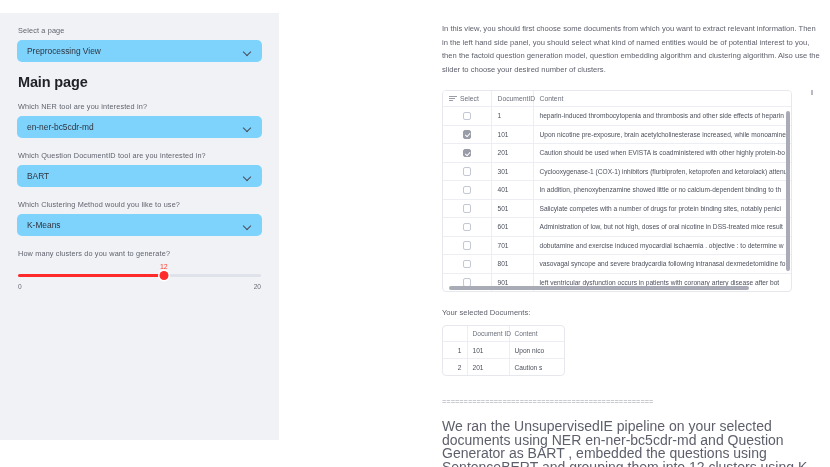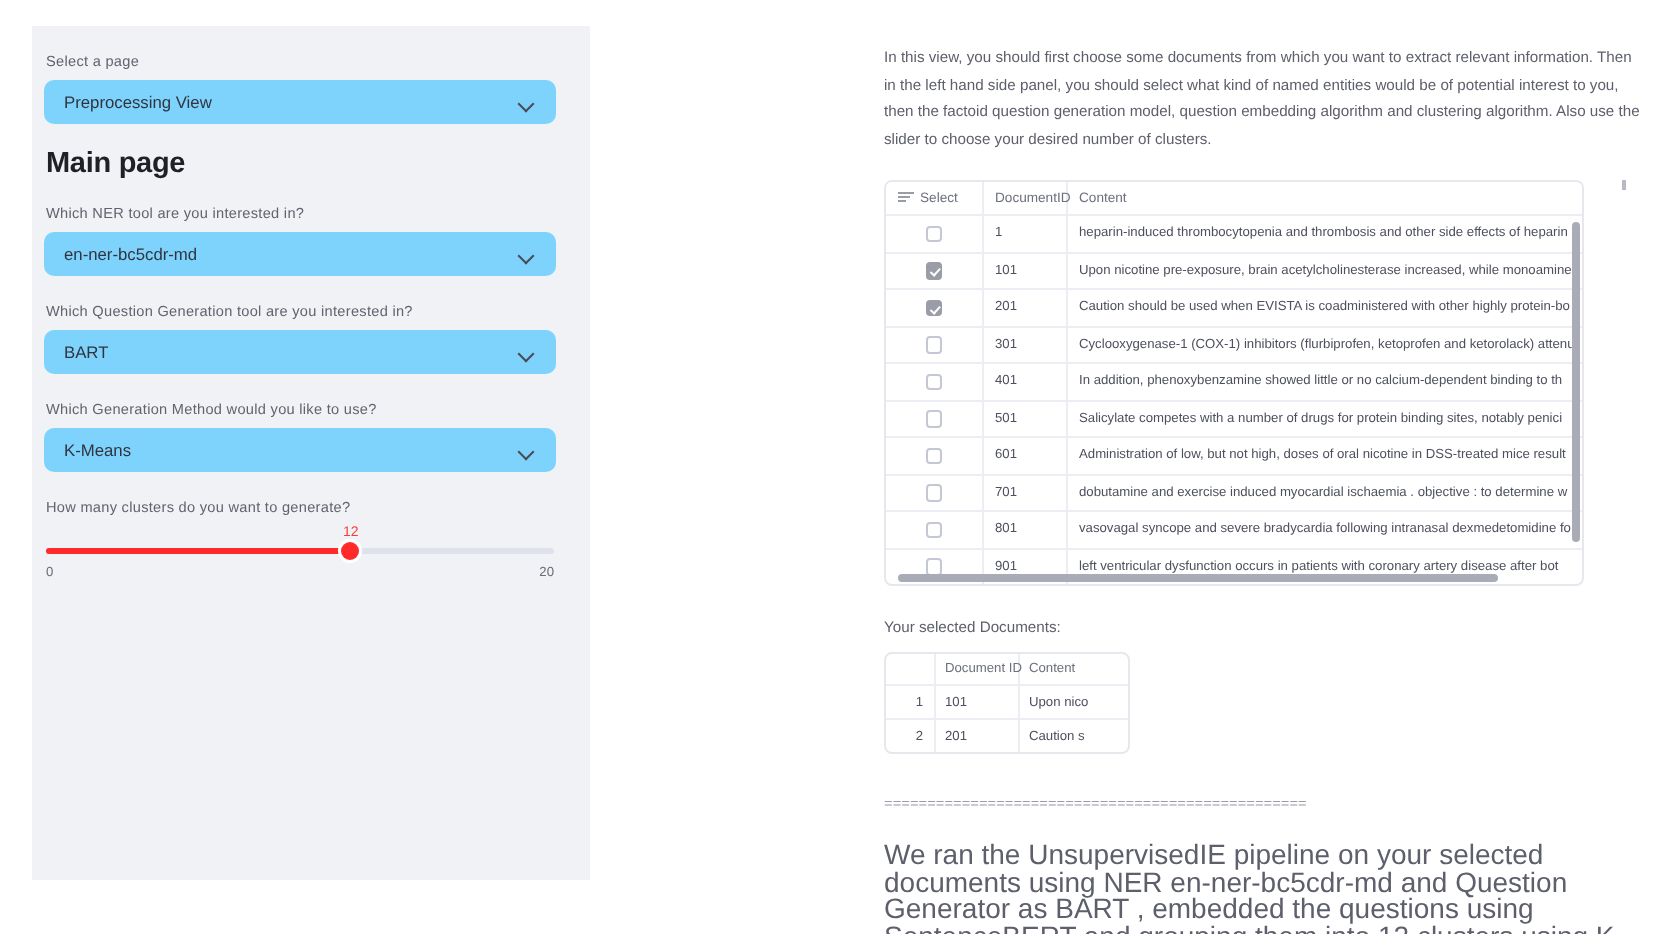--- a/index.html
+++ b/index.html
@@ -6,24 +6,24 @@
   body{
     width:830px;height:467px;
     background:#ffffff;
     font-family:"Liberation Sans", sans-serif;
     color:#31333f;
     overflow:hidden;
     position:relative;
   }
   
   #sidebar{
-    position:absolute;left:16px;top:13px;width:279px;height:427px;
+    position:absolute;left:0;top:13px;width:279px;height:427px;
     background:#f0f2f6;
     box-sizing:border-box;
-    padding:12px 17px 0 6px;
+    padding:12px 17px 0 17px;
   }
   .field-label{
     font-size:7.3px;color:#61636e;line-height:12px;
     margin:0 0 3px 1px;letter-spacing:.02em;
   }
   .select-box{
     position:relative;background:#7dd3fc;border-radius:5px;
     height:22px;display:flex;align-items:center;
     padding:0 10px;box-sizing:border-box;margin-bottom:12px;
     font-size:8.4px;color:#31333f;
@@ -179,28 +179,28 @@
   </div>
 
   <div id="main-page-title">Main page</div>
 
   <div class="field-label">Which NER tool are you interested in?</div>
   <div class="select-box">
     <span class="val">en-ner-bc5cdr-md</span>
     <span class="chev"></span>
   </div>
 
-  <div class="field-label">Which Question Generation tool are you interested in?</div>
+  <div class="field-label">Which Question DocumentID tool are you interested in?</div>
   <div class="select-box">
     <span class="val">BART</span>
     <span class="chev"></span>
   </div>
 
 
-  <div class="field-label">Which Generation Method would you like to use?</div>
+  <div class="field-label">Which Clustering Method would you like to use?</div>
   <div class="select-box">
     <span class="val">K-Means</span>
     <span class="chev"></span>
   </div>
 
   <div class="field-label">How many clusters do you want to generate?</div>
 
   <div class="slider-wrap">
     <div class="slider-track-area">
       <div class="slider-value" id="slider-value" style="left: 60%;">12</div>

